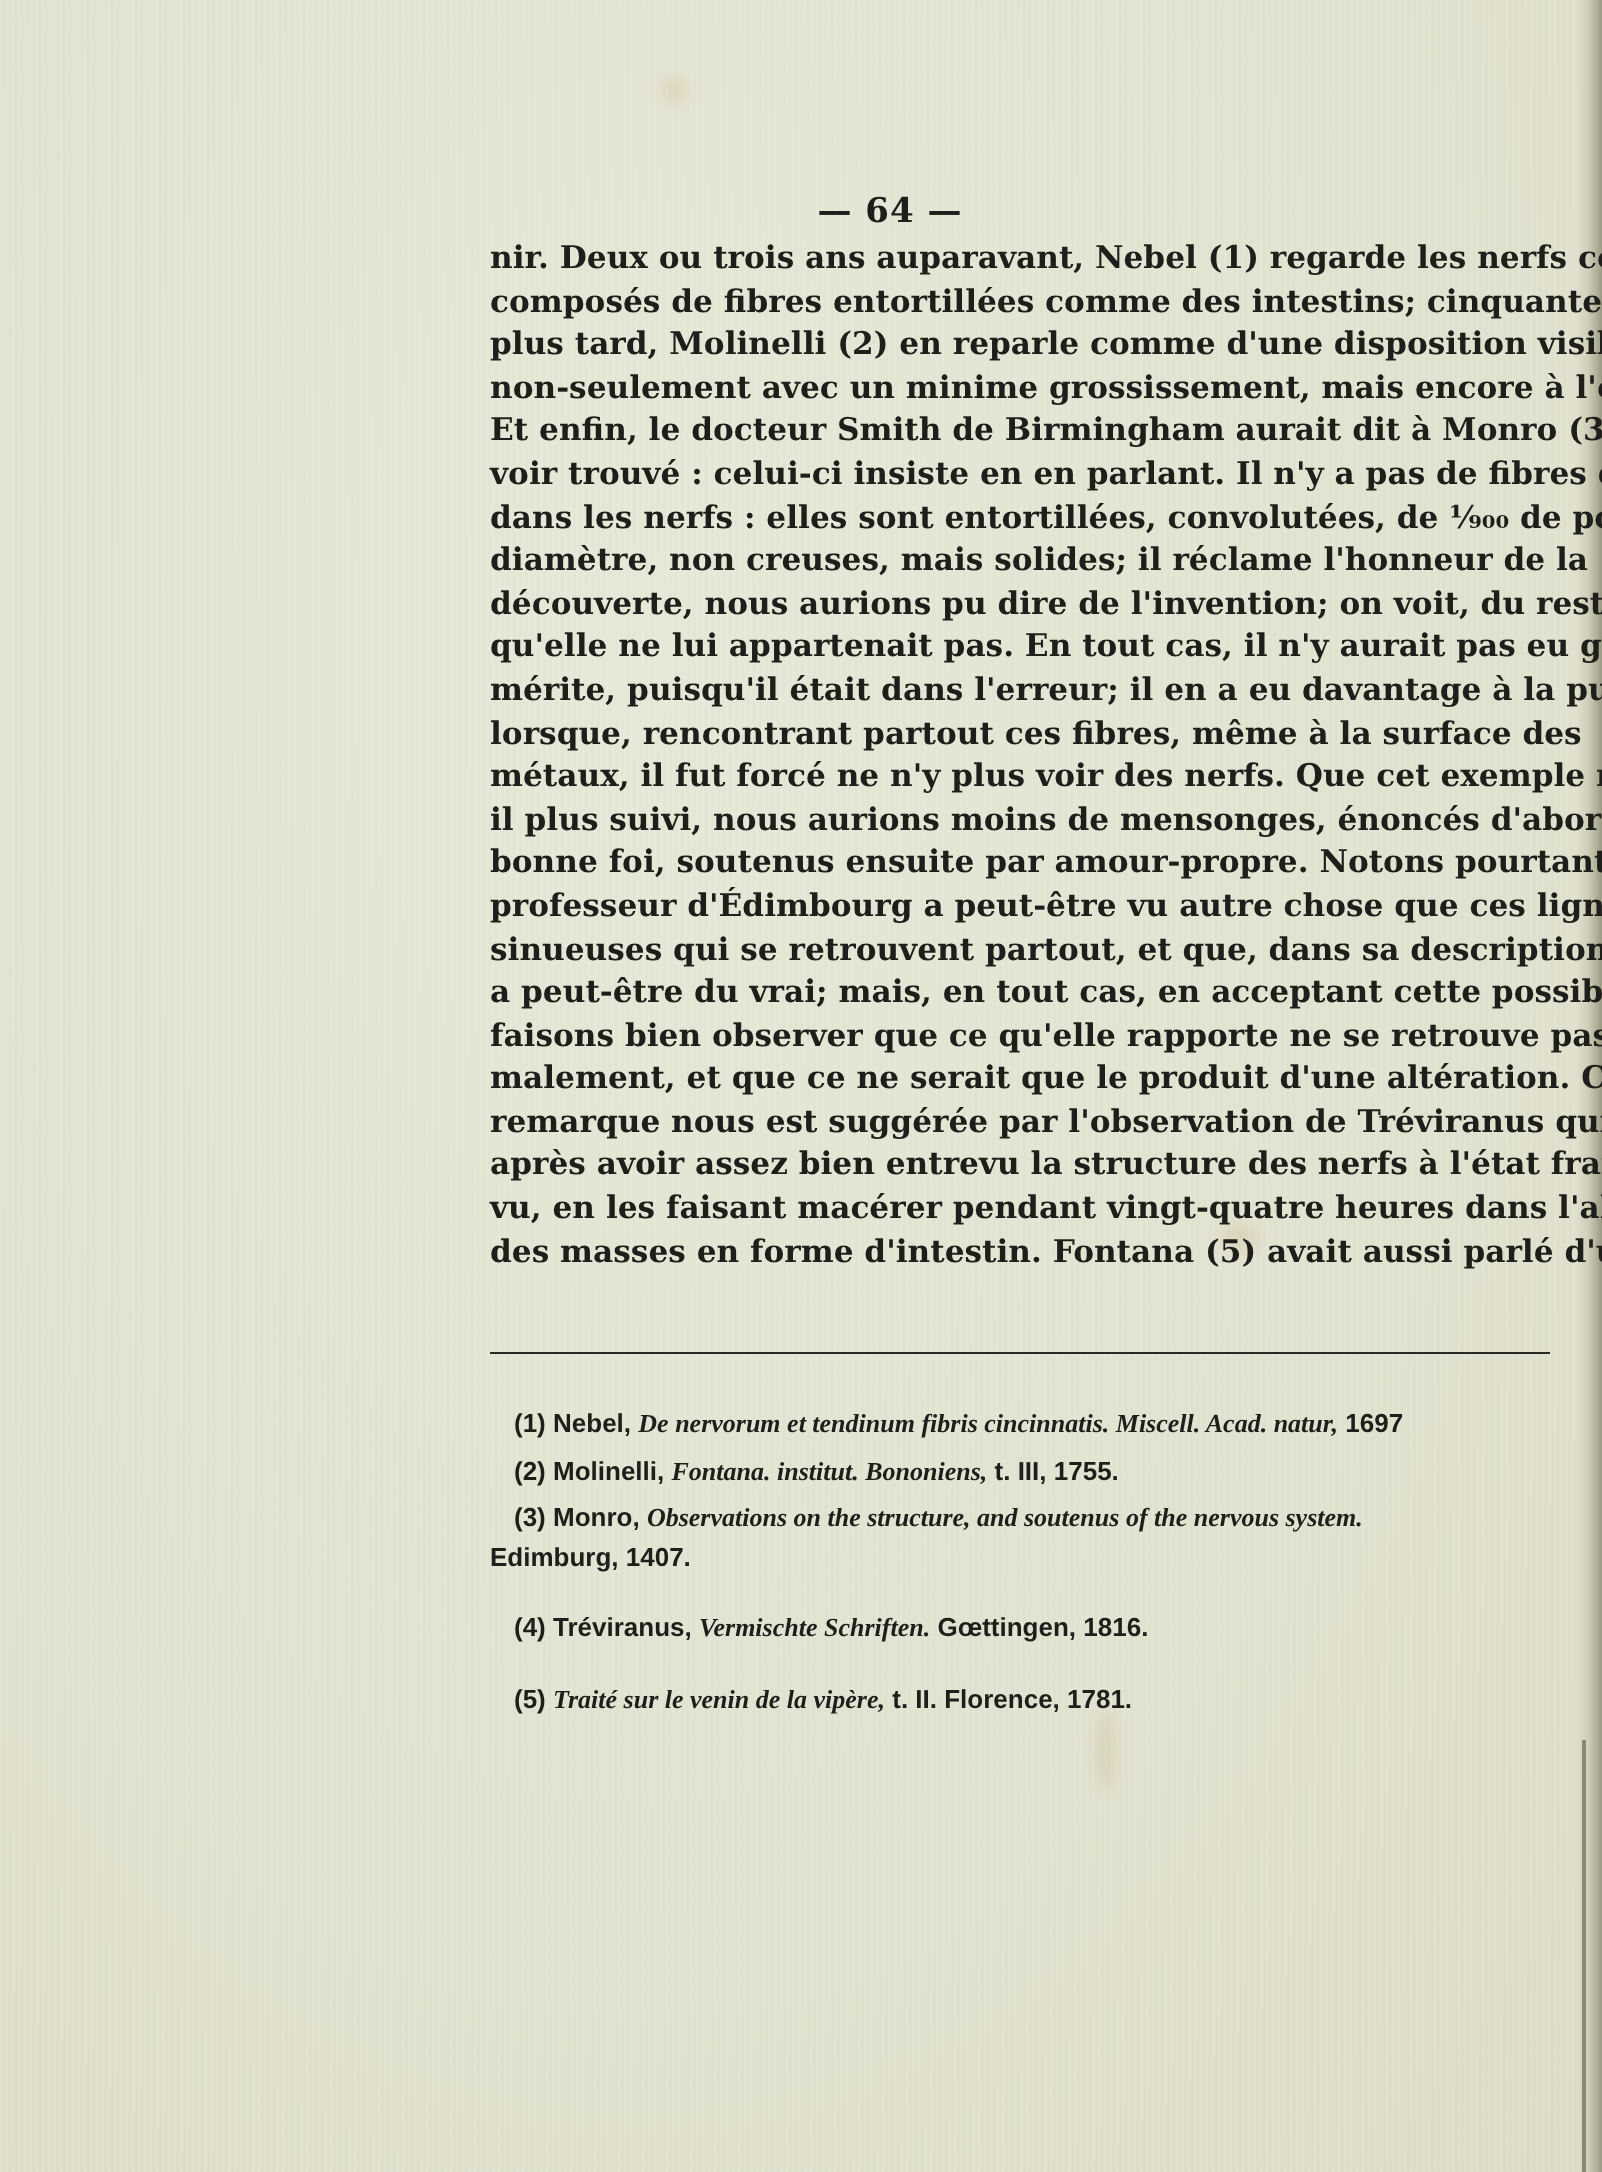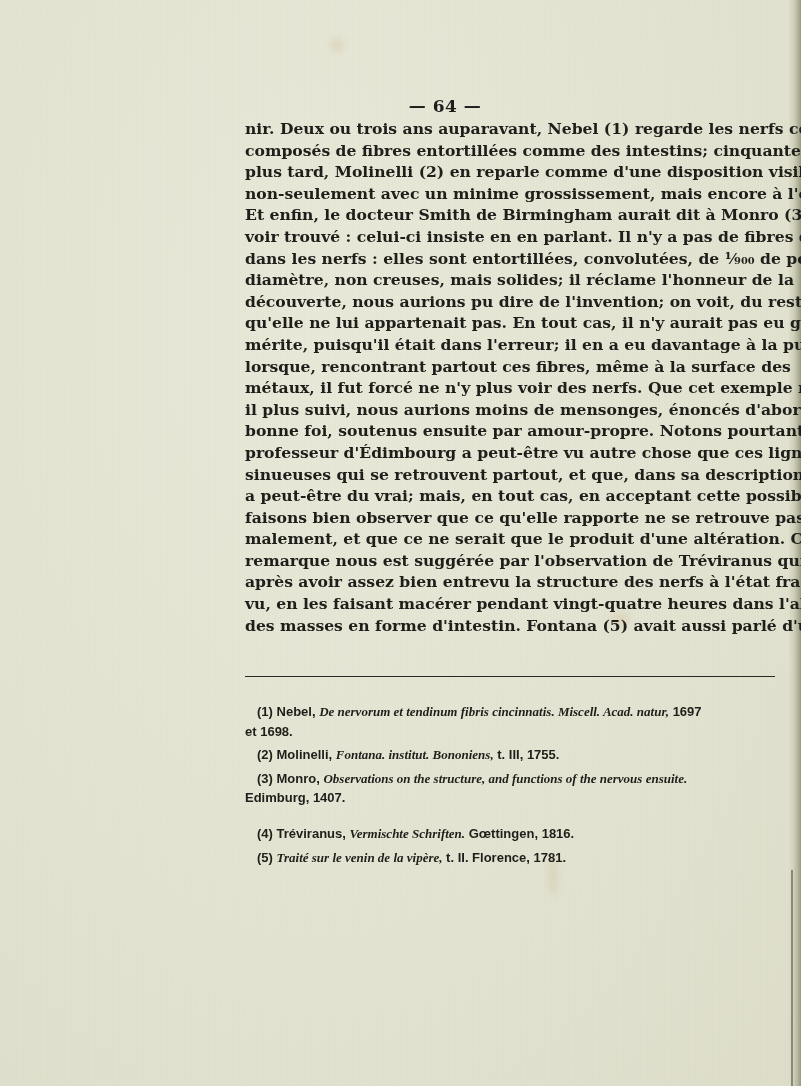--- a/index.html
+++ b/index.html
@@ -147,46 +147,45 @@
 <div class="footnote-rule"></div>
 
 <div class="footnotes">
   <div>
     <span class="fn fn-indent">
       <span>(1)</span>
       <span>Nebel,</span>
       <span class="it">De nervorum et tendinum fibris cincinnatis. Miscell. Acad. natur,</span>
       <span>1697</span>
     </span>
-    <span class="fn-cont">et 1698.</span>
   </div>
   <div style="margin-top:4px;">
     <span class="fn fn-indent">
       <span>(2)</span>
       <span>Molinelli,</span>
       <span class="it">Fontana. institut. Bononiens,</span>
       <span>t. III, 1755.</span>
     </span>
   </div>
   <div style="margin-top:4px;">
     <span class="fn fn-indent">
       <span>(3)</span>
       <span>Monro,</span>
-      <span class="it">Observations on the structure, and functions of the nervous ensuite.</span>
+      <span class="it">Observations on the structure, and soutenus of the nervous system.</span>
     </span>
     <span class="fn-cont">Edimburg, 1407.</span>
   </div>
   <div style="margin-top:16px;">
     <span class="fn fn-indent">
       <span>(4)</span>
       <span>Tréviranus,</span>
       <span class="it">Vermischte Schriften.</span>
       <span>Gœttingen, 1816.</span>
     </span>
   </div>
-  <div style="margin-top:4px;">
+  <div style="margin-top:16px;">
     <span class="fn fn-indent">
       <span>(5)</span>
       <span class="it">Traité sur le venin de la vipère,</span>
       <span>t. II. Florence, 1781.</span>
     </span>
   </div>
 </div>
 
 </body></html>

